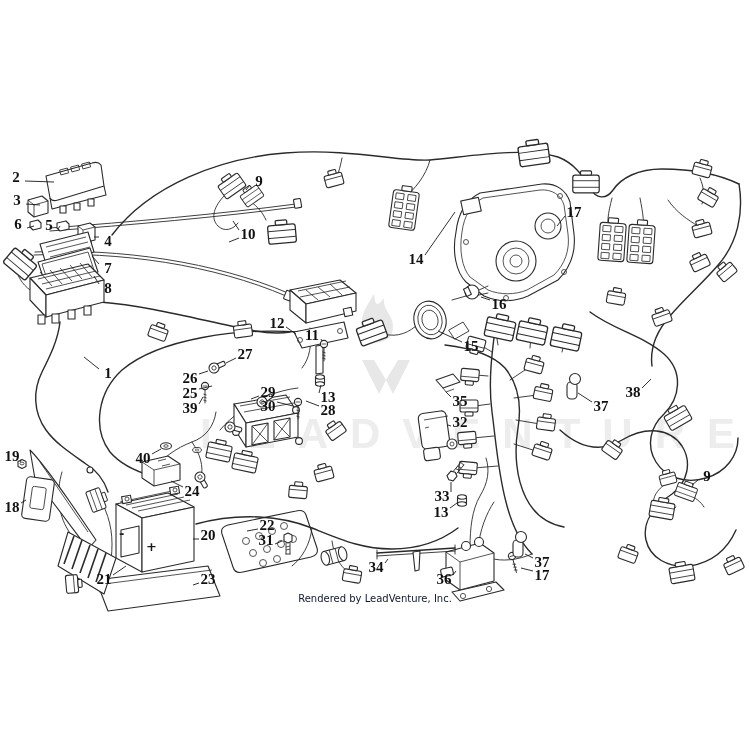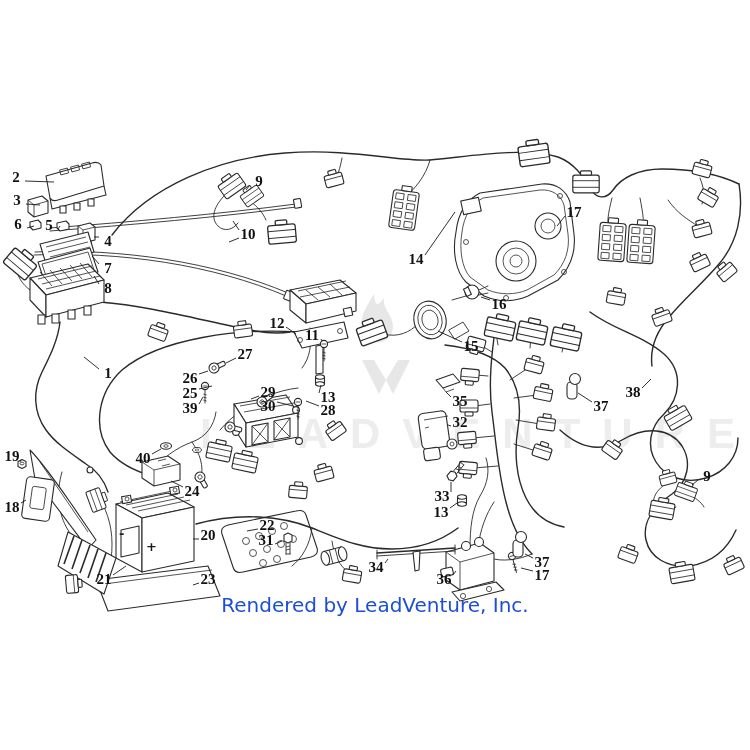--- a/index.html
+++ b/index.html
@@ -15,21 +15,21 @@
   .part{fill:#ffffff;stroke:#2a2a2a;stroke-width:1.1;stroke-linejoin:round;}
   .partT{fill:none;stroke:#2a2a2a;stroke-width:1.1;stroke-linejoin:round;}
   .det{stroke:#2a2a2a;stroke-width:0.8;fill:none;}
   .hatch{stroke:#2a2a2a;stroke-width:1.6;}
   .wm{fill:#e7e7e7;stroke:none;}
   .callout-text{font-family:"Liberation Serif",serif;font-weight:bold;
                 font-size:15px;fill:#111111;}
   .leader{stroke:#1a1a1a;stroke-width:0.9;fill:none;}
   .batt-sign{font-family:"DejaVu Sans",sans-serif;font-size:13px;font-weight:bold;fill:#1a1a1a;}
   .footer{position:absolute;top:593px;left:0;width:750px;text-align:center;
-          font-family:"DejaVu Sans",sans-serif;font-size:20px;color:#1d4ed8;}
+          font-family:"DejaVu Sans",sans-serif;font-size:10px;color:#0f172a;}
 </style>
 </head>
 <body>
 
 <div class="stage">
 
   <div class="watermark">LEADVENTURE</div>
 
   <svg class="art" width="750" height="750" viewBox="0 0 750 750">
     <defs>

